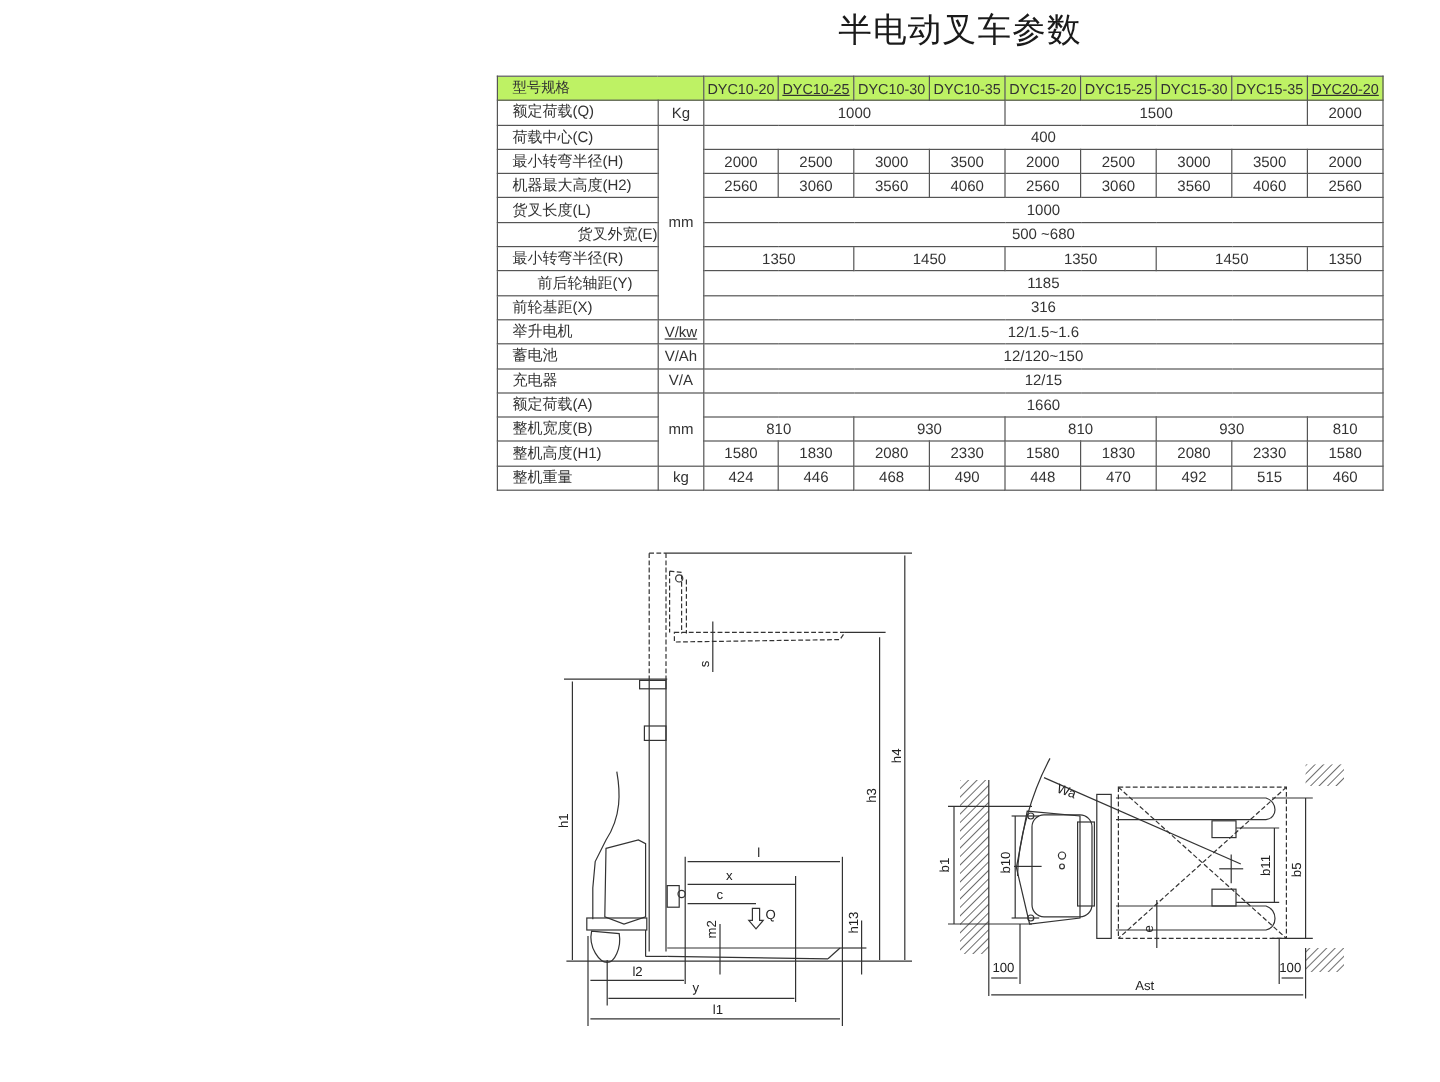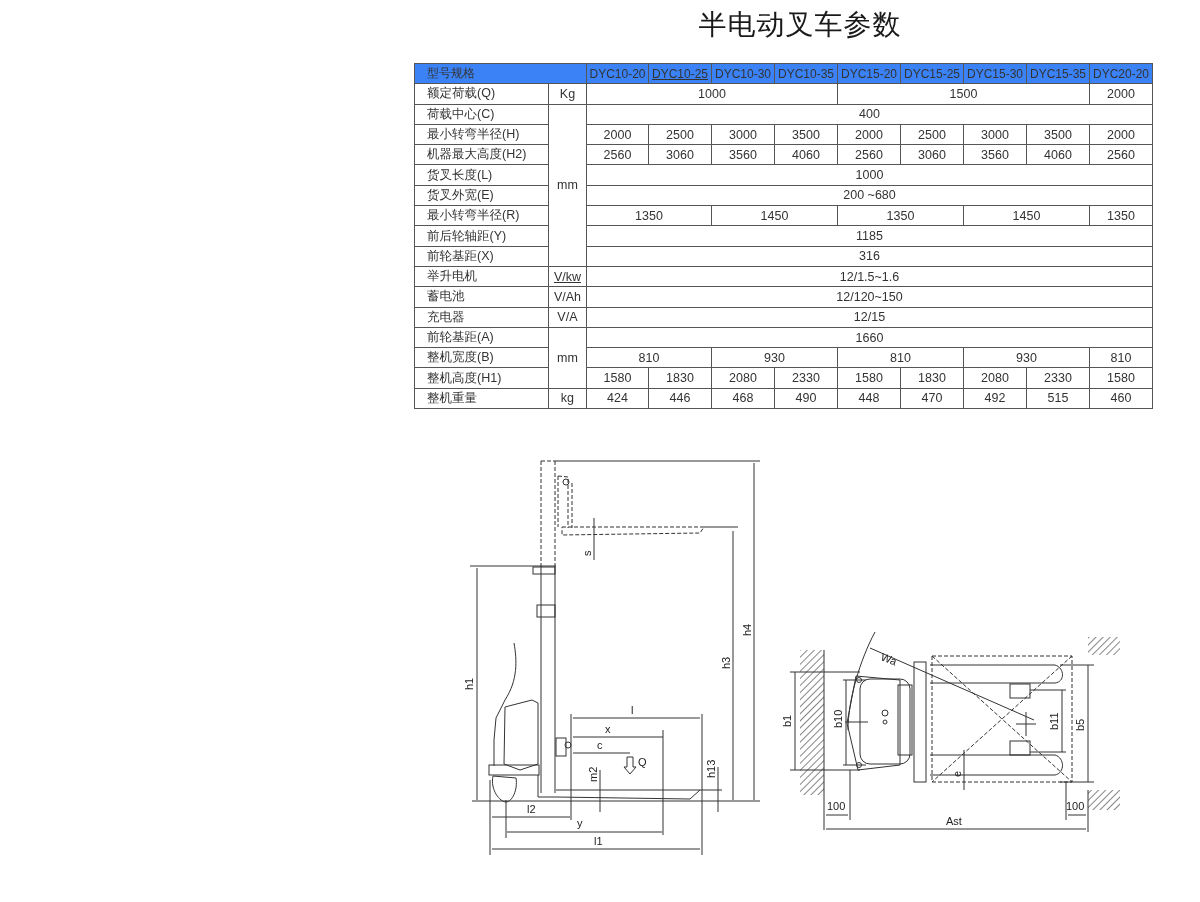--- a/index.html
+++ b/index.html
@@ -5,21 +5,21 @@
   html, body { margin:0; padding:0; background:#ffffff; }
   body { width:1200px; height:902px; position:relative; overflow:hidden;
          font-family:"DejaVu Sans","Liberation Sans",sans-serif; color:#222; }
   .title { position:absolute; left:0; width:1600px; top:6px; text-align:center;
            font-size:28px; color:#1a1a1a; letter-spacing:1px; }
   .title span { display:inline-block; }
   table.spec { position:absolute; left:414px; top:63px; border-collapse:collapse;
                font-family:"Liberation Sans",sans-serif; font-size:12.5px; color:#333; }
   table.spec td, table.spec th { border:1px solid #555; padding:0; height:19.3px;
                text-align:center; font-weight:normal; white-space:nowrap; }
-  table.spec th { background:#3b82f6; font-size:12px; color:#333; }
+  table.spec th { background:#bef264; font-size:12px; color:#333; }
   table.spec td.lbl { text-align:left; padding-left:12px; }
   table.spec th.lbl { text-align:left; padding-left:12px; }
   .diag { position:absolute; left:0; top:0; }
   .dlabel { font-family:"Liberation Sans",sans-serif; font-size:11px; fill:#222; }
 </style>
 </head>
 <body>
 
 <div class="title" style="left:0;width:1600px;">
   <span>半电动叉车参数</span>
@@ -30,21 +30,21 @@
     <tr>
       <th class="lbl" colspan="2" style="width:159px;">型号规格</th>
       <th style="width:61px;text-align:center;">DYC10-20</th>
       <th style="width:62px;text-decoration:underline;">DYC10-25</th>
       <th style="width:62px;text-align:center;">DYC10-30</th>
       <th style="width:62px;">DYC10-35</th>
       <th style="width:62px;">DYC15-20</th>
       <th style="width:62px;">DYC15-25</th>
       <th style="width:62px;">DYC15-30</th>
       <th style="width:62px;">DYC15-35</th>
-      <th style="width:62px;">DYC20-20</th>
+      <th style="width:62px;text-decoration:underline;">DYC20-20</th>
     </tr>
   </thead>
   <tbody id="spec-body">
       <tr>
         <td class="lbl" style="width: 117px;">额定荷载(Q)</td>
         <td rowspan="1" style="width: 36px;">Kg</td>
         <td colspan="4">1000</td>
         <td colspan="4">1500</td>
         <td>2000</td>
       </tr>
@@ -75,33 +75,33 @@
         <td>3060</td>
         <td>3560</td>
         <td>4060</td>
         <td>2560</td>
       </tr>
       <tr>
         <td class="lbl" style="width: 117px;">货叉长度(L)</td>
         <td colspan="9">1000</td>
       </tr>
       <tr>
-        <td class="lbl" style="width: 117px;">货叉外宽(E)</td>
-        <td colspan="9">200 ~680</td>
+        <td class="lbl" style="width: 117px; text-align: right;">货叉外宽(E)</td>
+        <td colspan="9">500 ~680</td>
       </tr>
       <tr>
         <td class="lbl" style="width: 117px;">最小转弯半径(R)</td>
         <td colspan="2">1350</td>
         <td colspan="2">1450</td>
         <td colspan="2">1350</td>
         <td colspan="2">1450</td>
         <td>1350</td>
       </tr>
       <tr>
-        <td class="lbl" style="width: 117px;">前后轮轴距(Y)</td>
+        <td class="lbl" style="width: 117px; text-align: center;">前后轮轴距(Y)</td>
         <td colspan="9">1185</td>
       </tr>
       <tr>
         <td class="lbl" style="width: 117px;">前轮基距(X)</td>
         <td colspan="9">316</td>
       </tr>
       <tr>
         <td class="lbl" style="width: 117px;">举升电机</td>
         <td rowspan="1" style="width: 36px; text-decoration: underline;">V/kw</td>
         <td colspan="9">12/1.5~1.6</td>
@@ -110,21 +110,21 @@
         <td class="lbl" style="width: 117px;">蓄电池</td>
         <td rowspan="1" style="width: 36px;">V/Ah</td>
         <td colspan="9">12/120~150</td>
       </tr>
       <tr>
         <td class="lbl" style="width: 117px;">充电器</td>
         <td rowspan="1" style="width: 36px;">V/A</td>
         <td colspan="9">12/15</td>
       </tr>
       <tr>
-        <td class="lbl" style="width: 117px;">前轮基距(A)</td>
+        <td class="lbl" style="width: 117px;">额定荷载(A)</td>
         <td rowspan="3" style="width: 36px;">mm</td>
         <td colspan="9">1660</td>
       </tr>
       <tr>
         <td class="lbl" style="width: 117px;">整机宽度(B)</td>
         <td colspan="2">810</td>
         <td colspan="2">930</td>
         <td colspan="2">810</td>
         <td colspan="2">930</td>
         <td>810</td>

